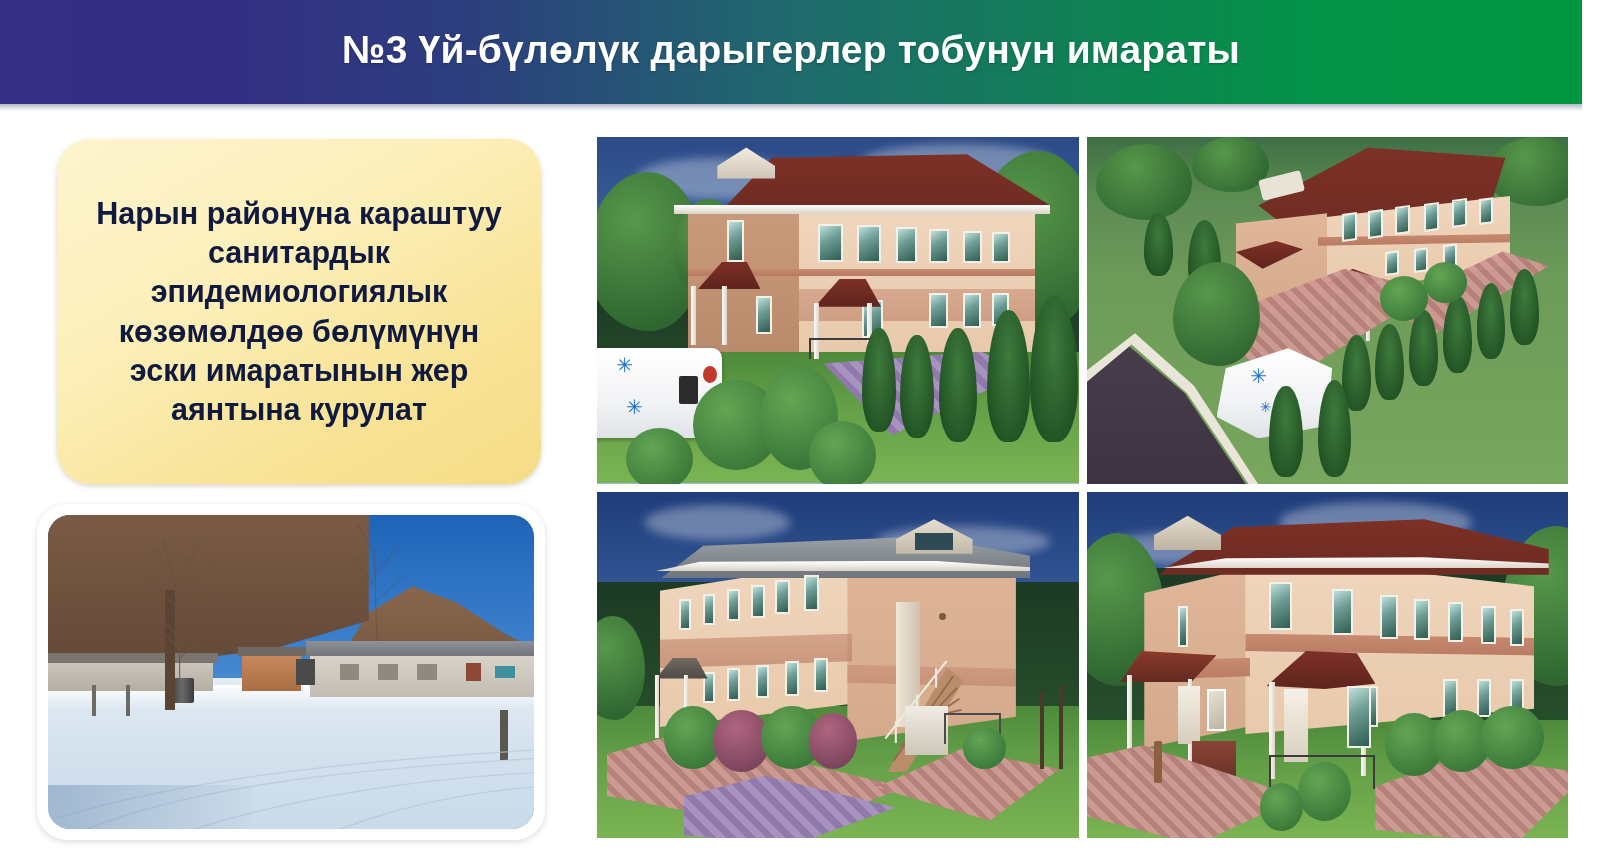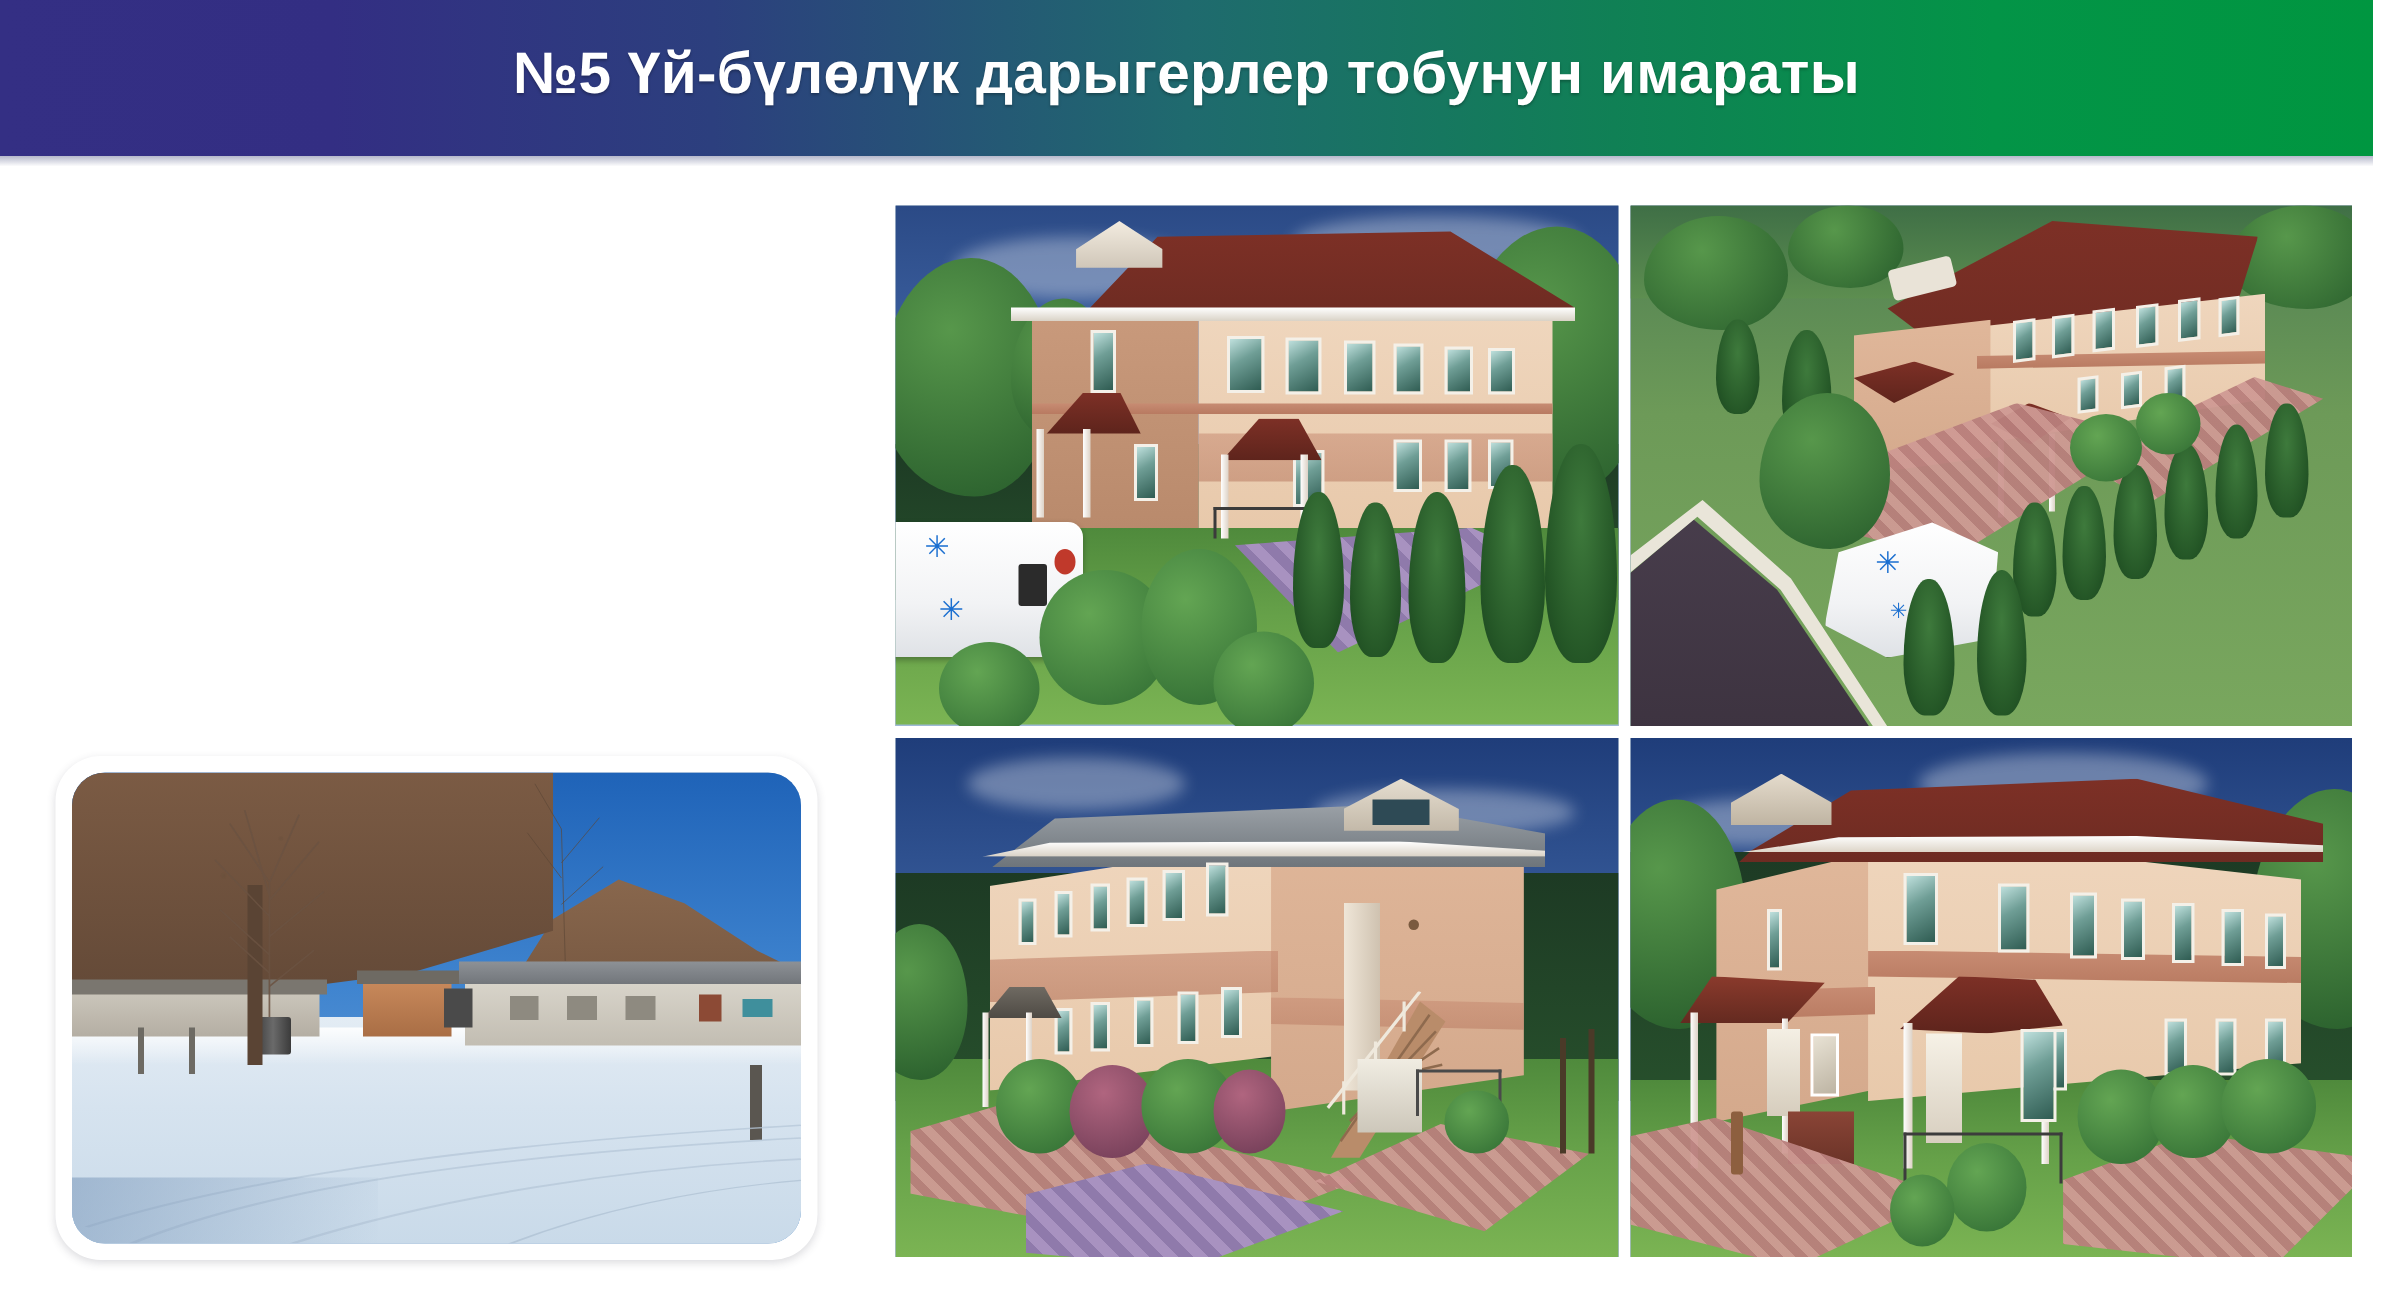--- a/index.html
+++ b/index.html
@@ -117,25 +117,33 @@
   .w-bldg { position:absolute; background: linear-gradient(180deg,#d9d5cb,#c2bdb2); }
   .w-roof { position:absolute; background: linear-gradient(180deg,#8d9196,#72767b); }
   .w-tree-trunk { position:absolute; background:#5a4434; }
 </style>
 </head>
 <body>
 
 <div class="slide">
 
   <div class="header">
-    <div class="header-title">№5 Үй-бүлөлүк дарыгерлер тобунун имараты</div>
+    <div class="header-title">№3 Үй-бүлөлүк дарыгерлер тобунун имараты</div>
   </div>
   <div class="header-edge"></div>
   <div class="header-shadow"></div>
 
+  <div class="callout">
+    <div class="callout-text">Нарын районуна караштуу
+санитардык
+эпидемиологиялык
+көзөмөлдөө бөлүмүнүн
+эски имаратынын жер
+аянтына курулат</div>
+  </div>
 
   <div class="photo-frame">
     <div class="photo-inner">
       <div class="w-sky"></div>
 
       <div class="w-mtn" style="left:55%;top:16%;width:50%;height:42%;clip-path:polygon(0% 100%,22% 36%,40% 16%,58% 28%,78% 52%,100% 72%,100% 100%);"></div>
       <div class="w-mtn" style="left:-4%;top:0%;width:70%;height:56%;clip-path:polygon(0% 0%,100% 0%,100% 60%,72% 76%,40% 84%,0% 92%);background:linear-gradient(180deg,#7b5b44,#5f4635);"></div>
 
       <div class="w-snow" style="top:52%;height:48%;"></div>
       <div style="position:absolute;left:0;top:54%;width:100%;height:8%;background:linear-gradient(180deg,rgba(255,255,255,.9),rgba(255,255,255,0));"></div>

